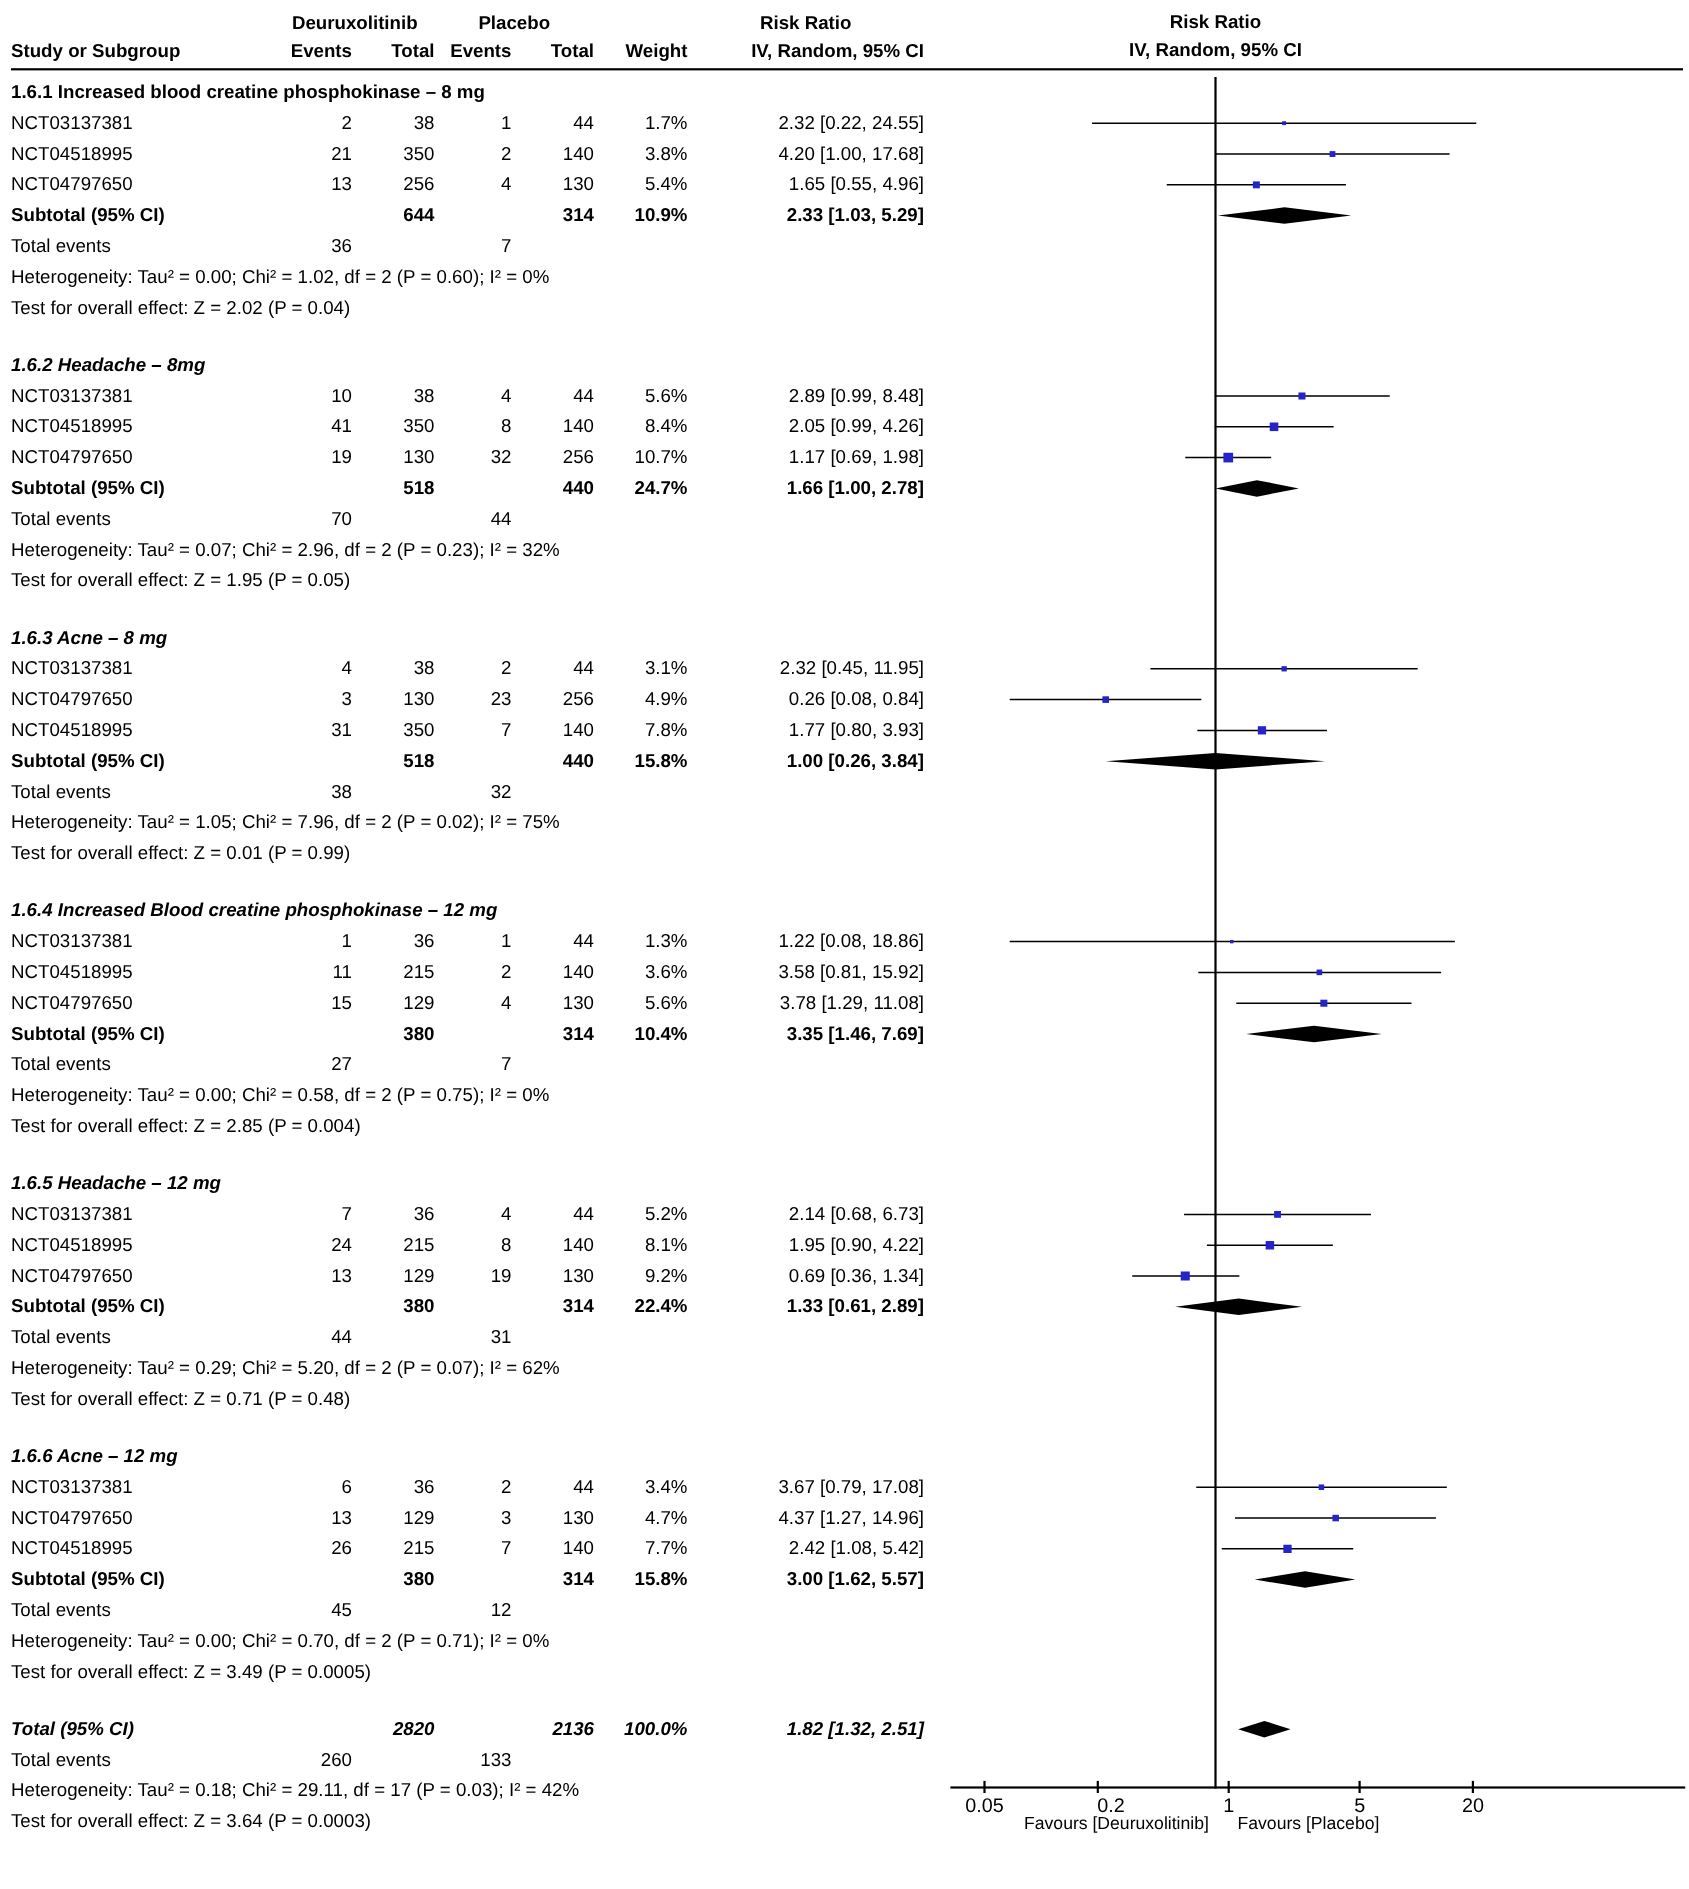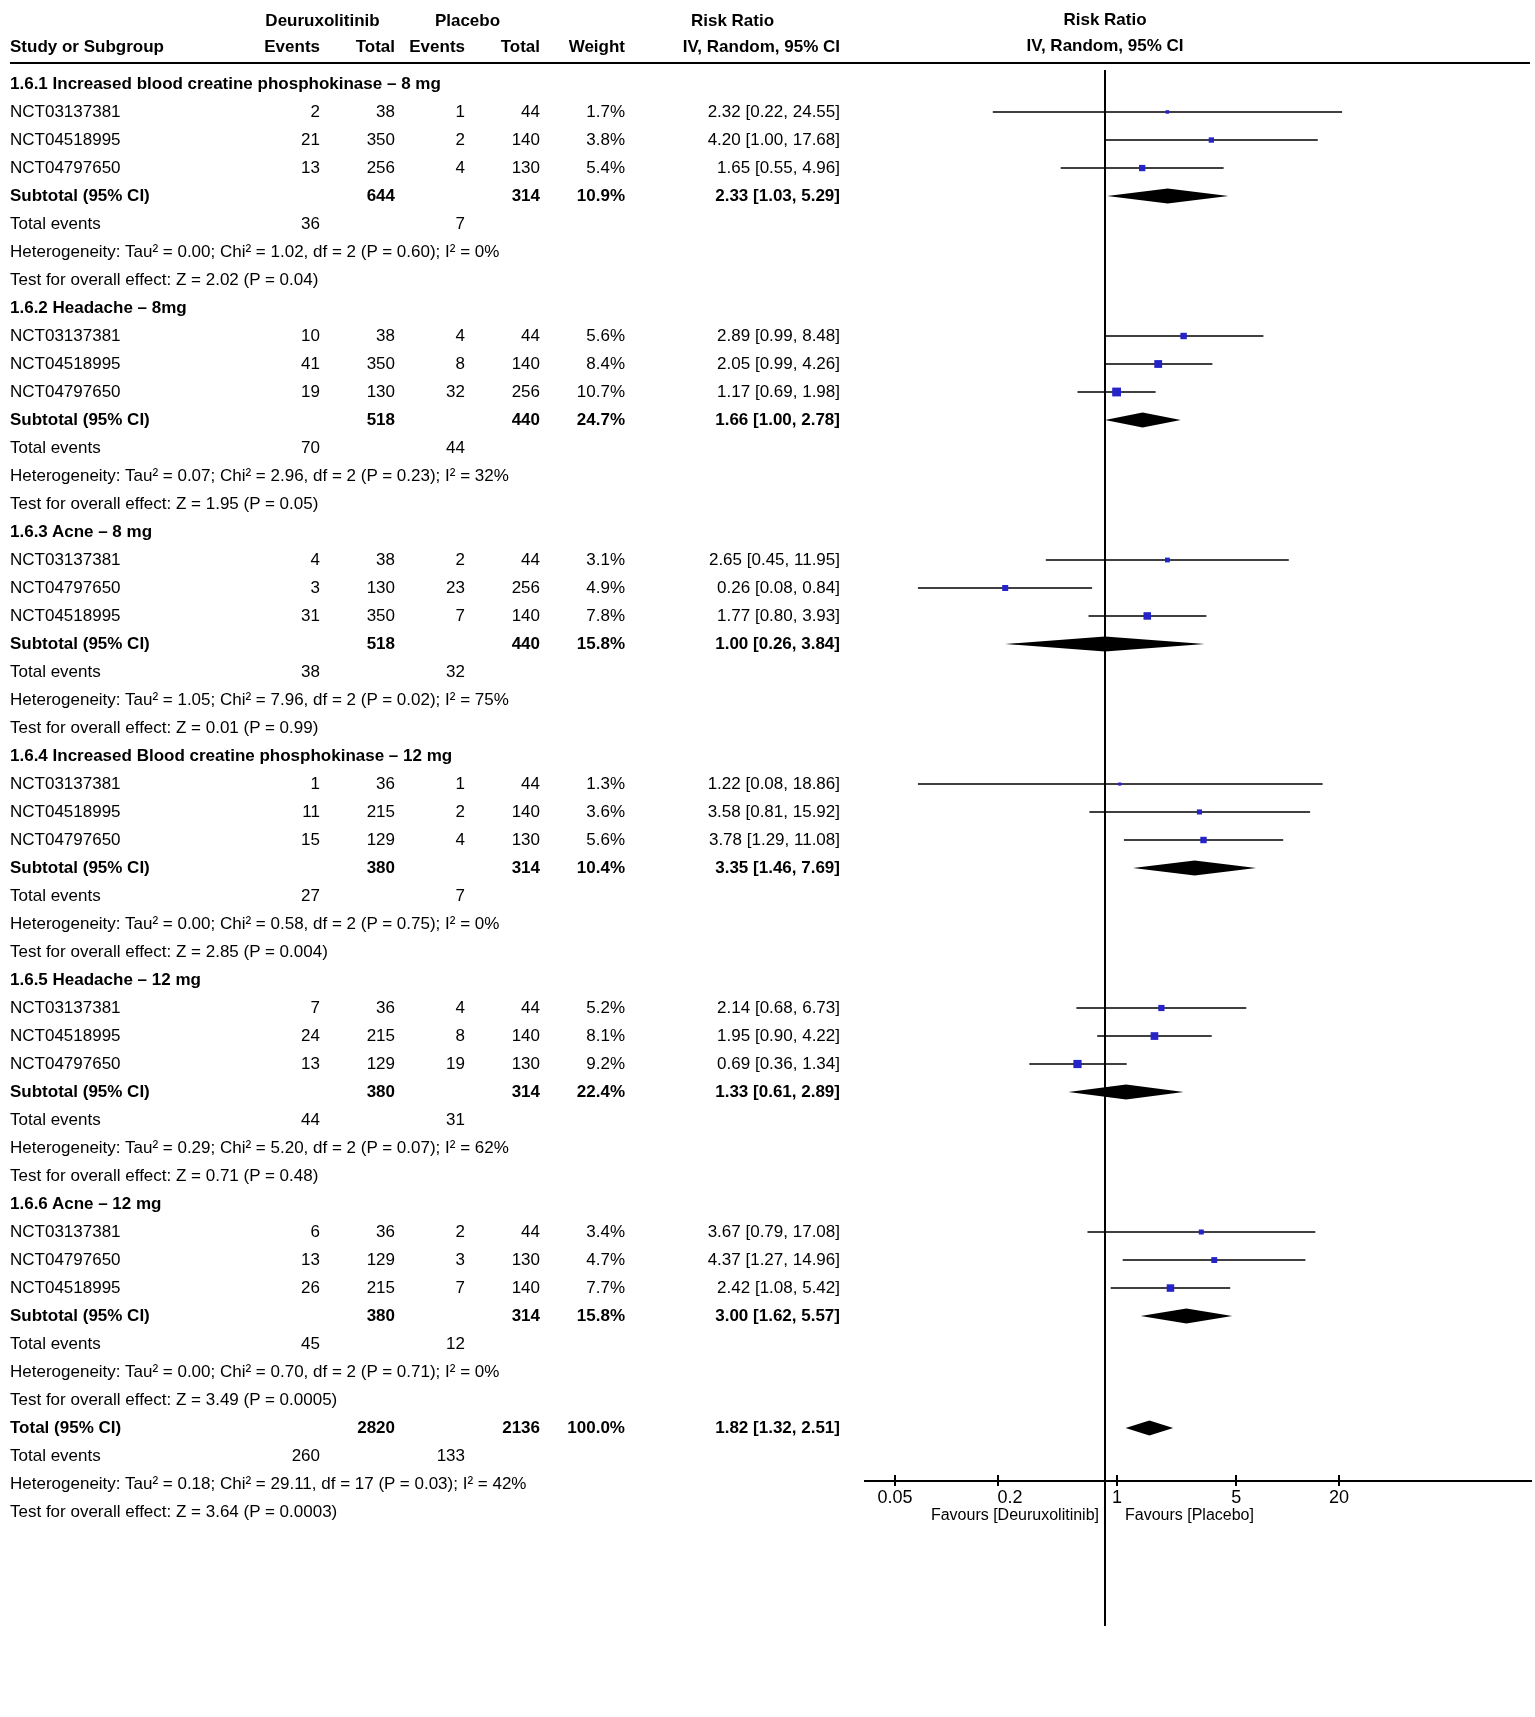--- a/index.html
+++ b/index.html
@@ -12,21 +12,21 @@
   .c-study{width:240px;text-align:left;}
   .c-e1{width:70px;text-align:right;}
   .c-t1{width:75px;text-align:right;}
   .c-e2{width:70px;text-align:right;}
   .c-t2{width:75px;text-align:right;}
   .c-w{width:85px;text-align:right;}
   .c-ci{width:215px;text-align:right;}
   .c-plot{width:690px;height:28px;position:relative;}
   .c-wide{width:830px;text-align:left;}
   .full{width:830px;}
-  .gap{}
+  .gap{margin-top:24px;font-style:italic;}
   .gap-sm{margin-top:6px;}
   .grp{text-align:center;font-weight:bold;}
   .w145{width:145px;}
   .wci{width:215px;text-align:center;}
   .plot-center{position:absolute;left:265px;top:0;transform:translateX(-50%);font-weight:bold;}
   .body-wrap{position:relative;}
   .vline{position:absolute;left:1094px;top:0;width:2px;background:#000;}
   .bottom{display:flex;gap:12px;}
   .bottom-left{width:830px;}
   .bottom-plot{width:690px;position:relative;height:72px;}
@@ -223,21 +223,21 @@
         <div class="row b gap">
           <span class="c-study full">1.6.3 Acne – 8 mg</span>
         </div>
         <div class="row">
           <span class="c-study">NCT03137381</span>
           <span class="c-e1">4</span>
           <span class="c-t1">38</span>
           <span class="c-e2">2</span>
           <span class="c-t2">44</span>
           <span class="c-w">3.1%</span>
-          <span class="c-ci">2.65 [0.45, 11.95]</span>
+          <span class="c-ci">2.32 [0.45, 11.95]</span>
           <span class="c-plot">
             <svg width="690" height="28" viewBox="0 0 690 28">
               <line x1="205.8" y1="14" x2="448.8" y2="14" stroke="#000000" stroke-width="1.4"></line>
               <rect x="325.0" y="11.6" width="4.8" height="4.8" fill="#2424c8"></rect>
             </svg>
           </span>
         </div>
         <div class="row">
           <span class="c-study">NCT04797650</span>
           <span class="c-e1">3</span>

